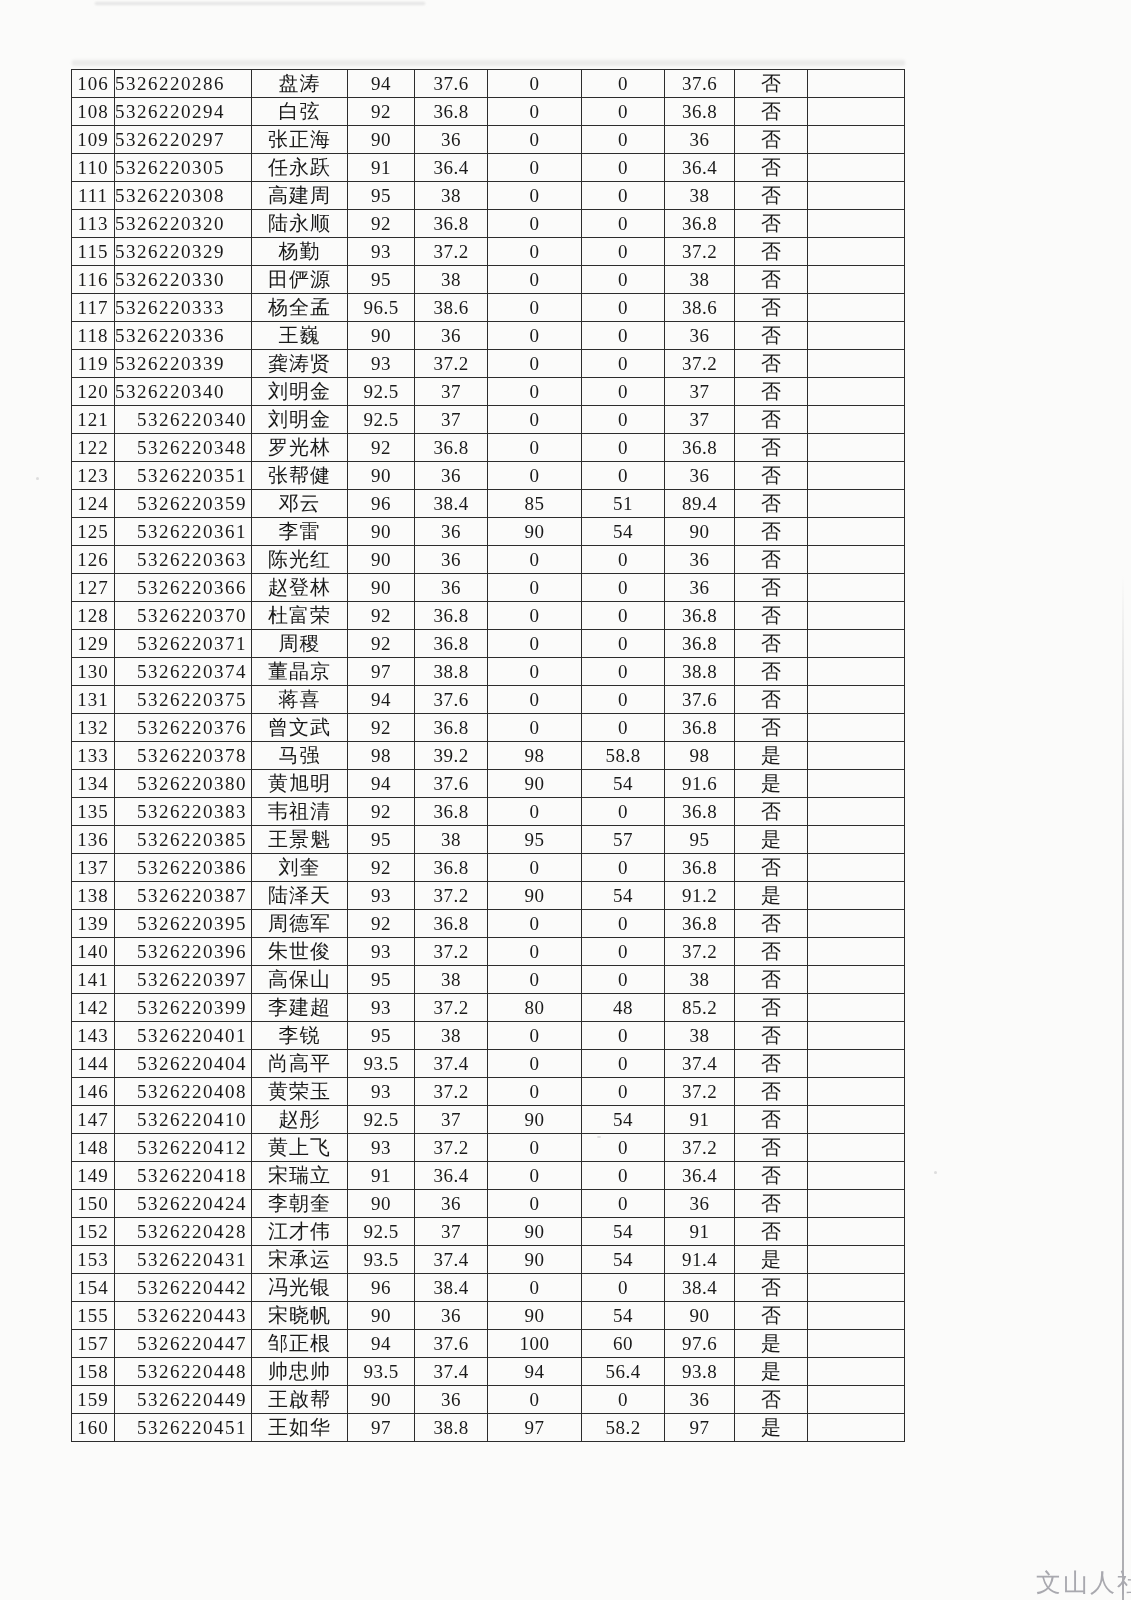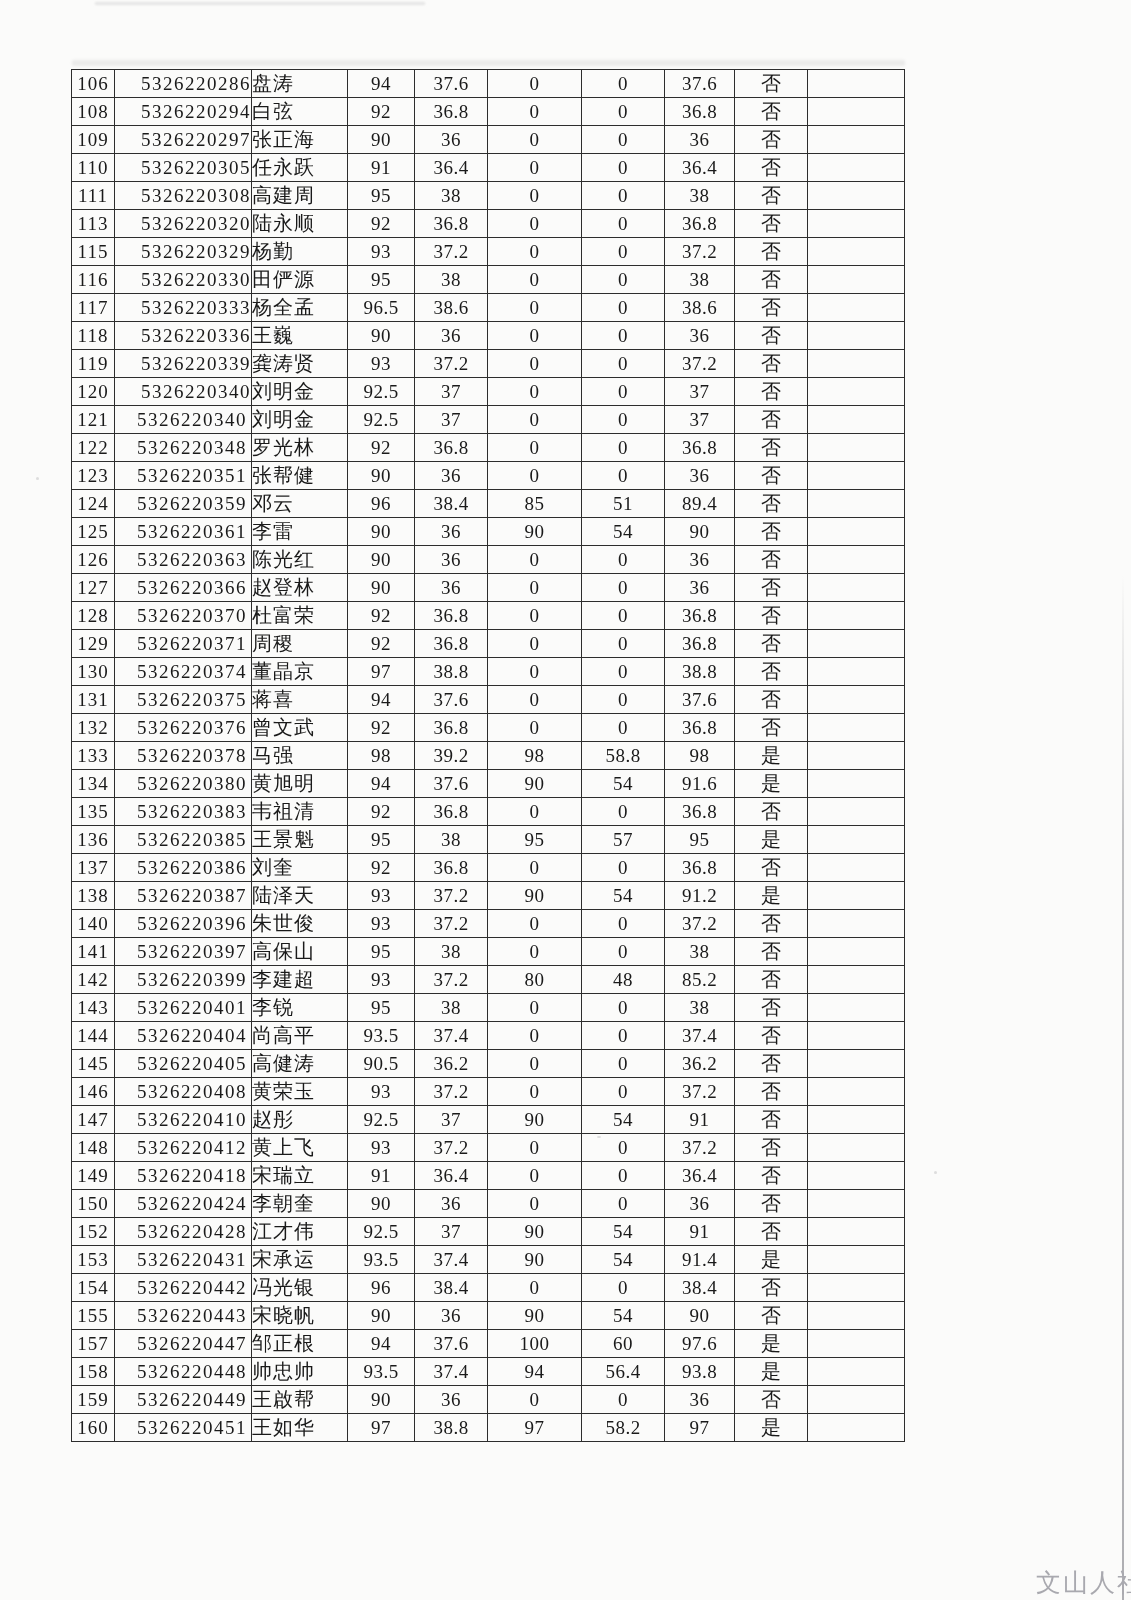--- a/index.html
+++ b/index.html
@@ -24,23 +24,23 @@
   table.scan-table td {
     border: 1.6px solid #2d2d2d;
     padding: 0;
     overflow: hidden;
     white-space: nowrap;
     vertical-align: middle;
   }
   table.scan-table tr { height: 25.2px; }
 
   td.c-num   { font-size: 19px; text-align: center; letter-spacing: 1px; }
-  td.c-id    { font-size: 19px; text-align: right; letter-spacing: 1.5px; }
+  td.c-id    { font-size: 19px; text-align: left; letter-spacing: 1.5px; }
   td.c-id.align-right { text-align: right; padding-right: 4px; }
-  td.c-name  { font-size: 20px; letter-spacing: 1px; }
+  td.c-name  { font-size: 20px; text-align: center; letter-spacing: 1px; }
   td.c-score { font-size: 19px; text-align: center; letter-spacing: 0.5px; }
   td.c-flag  { font-size: 20px; text-align: center; }
   td.c-empty { }
 
   
   .streak-top {
     position: absolute; left: 95px; top: 2px;
     width: 330px; height: 3px;
     background: #dcdcdc; opacity: .7; filter: blur(1px);
   }
@@ -446,20 +446,32 @@
       <td class="c-name">陆泽天</td>
       <td class="c-score">93</td>
       <td class="c-score">37.2</td>
       <td class="c-score">90</td>
       <td class="c-score">54</td>
       <td class="c-score">91.2</td>
       <td class="c-flag">是</td>
       <td class="c-empty"></td>
     </tr>
         <tr>
+      <td class="c-num">139</td>
+      <td class="c-id align-right">5326220395</td>
+      <td class="c-name">周德军</td>
+      <td class="c-score">92</td>
+      <td class="c-score">36.8</td>
+      <td class="c-score">0</td>
+      <td class="c-score">0</td>
+      <td class="c-score">36.8</td>
+      <td class="c-flag">否</td>
+      <td class="c-empty"></td>
+    </tr>
+        <tr>
       <td class="c-num">140</td>
       <td class="c-id align-right">5326220396</td>
       <td class="c-name">朱世俊</td>
       <td class="c-score">93</td>
       <td class="c-score">37.2</td>
       <td class="c-score">0</td>
       <td class="c-score">0</td>
       <td class="c-score">37.2</td>
       <td class="c-flag">否</td>
       <td class="c-empty"></td>
@@ -502,32 +514,20 @@
     </tr>
         <tr>
       <td class="c-num">144</td>
       <td class="c-id align-right">5326220404</td>
       <td class="c-name">尚高平</td>
       <td class="c-score">93.5</td>
       <td class="c-score">37.4</td>
       <td class="c-score">0</td>
       <td class="c-score">0</td>
       <td class="c-score">37.4</td>
-      <td class="c-flag">否</td>
-      <td class="c-empty"></td>
-    </tr>
-        <tr>
-      <td class="c-num">145</td>
-      <td class="c-id align-right">5326220405</td>
-      <td class="c-name">高健涛</td>
-      <td class="c-score">90.5</td>
-      <td class="c-score">36.2</td>
-      <td class="c-score">0</td>
-      <td class="c-score">0</td>
-      <td class="c-score">36.2</td>
       <td class="c-flag">否</td>
       <td class="c-empty"></td>
     </tr>
         <tr>
       <td class="c-num">146</td>
       <td class="c-id align-right">5326220408</td>
       <td class="c-name">黄荣玉</td>
       <td class="c-score">93</td>
       <td class="c-score">37.2</td>
       <td class="c-score">0</td>

